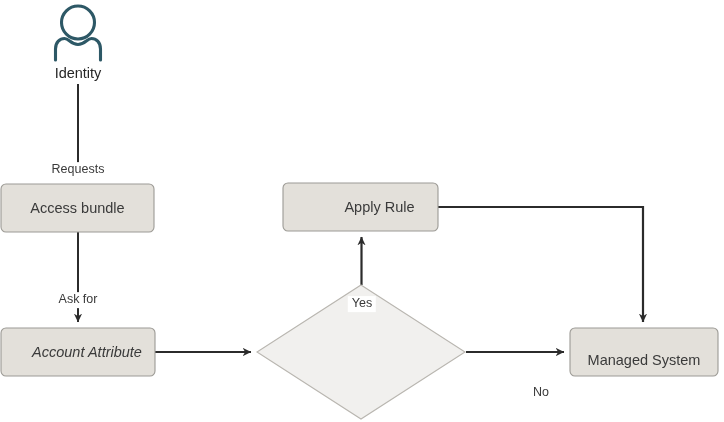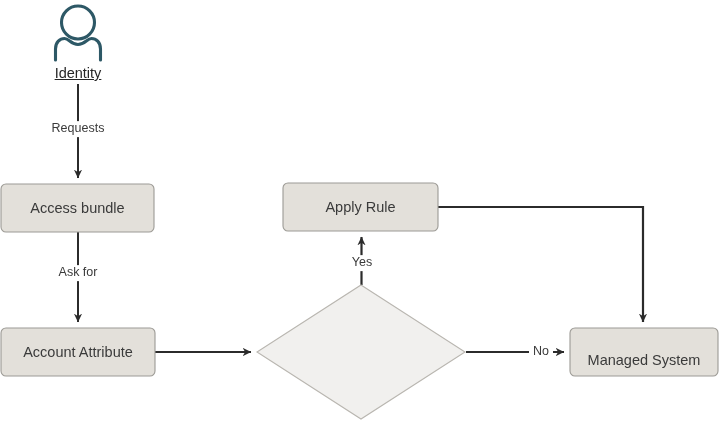--- a/index.html
+++ b/index.html
@@ -40,31 +40,31 @@
     position: absolute;
     color: #3a3a3a;
     font-size: 12.5px;
     font-family: "Liberation Sans", sans-serif;
     white-space: nowrap;
     text-align: center;
     background: #ffffff;
     padding: 1px 4px;
     line-height: 1.1;
     transform: translate(-50%, -50%);
+    margin-top: 41px;
   }
   .actor-caption {
     position: absolute;
     color: #262626;
     font-size: 14.5px;
     font-family: "Liberation Sans", sans-serif;
     white-space: nowrap;
     transform: translate(-50%, -50%);
     background: #ffffff;
     padding: 0 3px;
-    text-decoration: underline;
   }
   .hit {
     position: absolute;
     background: transparent;
   }
 </style>
 </head>
 <body>
 
 <div id="canvas">
@@ -120,30 +120,30 @@
     <g>
       <circle cx="78" cy="22.5" r="16.5" fill="none" stroke="#2d5866" stroke-width="3.1"></circle>
       <path d="M55.5,60 L55.5,49 C55.5,42 60,38.5 64.5,38.5 C69,38.5 71,44.5 78,44.5 C85,44.5 87,38.5 91.5,38.5 C96,38.5 100.5,42 100.5,49 L100.5,60" fill="none" stroke="#2d5866" stroke-width="3.1" stroke-linecap="round" stroke-linejoin="round"></path>
     </g>
   </svg>
 
   <div class="actor-caption" style="left:78px; top:73px;">Identity</div>
 
   <div class="node-label" style="left:1px; top:184px; width:153px; height:48px;">Access bundle</div>
 
-  <div class="node-label" style="left:1px; top:328px; width:154px; height:48px;">Account Attribute</div>
+  <div class="node-label" style="left:10px; top:328px; width:154px; height:48px;font-style:italic;">Account Attribute</div>
 
-  <div class="node-label" style="left:283px; top:183px; width:155px; height:48px;">Apply Rule</div>
+  <div class="node-label" style="left:283px; top:183px; width:155px; height:48px;padding-left:19px;">Apply Rule</div>
 
   <div class="node-label" style="left:570px; top:328px; width:148px; height:64px;">Managed System</div>
 
 
   <div class="edge-label" style="left:78px; top:129px;">Requests</div>
 
-  <div class="edge-label" style="left:78px; top:273px;">Ask for</div>
+  <div class="edge-label" style="left:78px; top:259px;">Ask for</div>
 
   <div class="edge-label" style="left:362px; top:263px;">Yes</div>
 
   <div class="edge-label" style="left:541px; top:352px;">No</div>
 
   <div class="hit" style="left:1px; top:184px; width:153px; height:48px;"></div>
   <div class="hit" style="left:1px; top:328px; width:154px; height:48px;"></div>
   <div class="hit" style="left:283px; top:183px; width:155px; height:48px;"></div>
   <div class="hit" style="left:570px; top:328px; width:148px; height:48px;"></div>
   <div class="hit" style="left:300px; top:312px; width:122px; height:80px;"></div>

